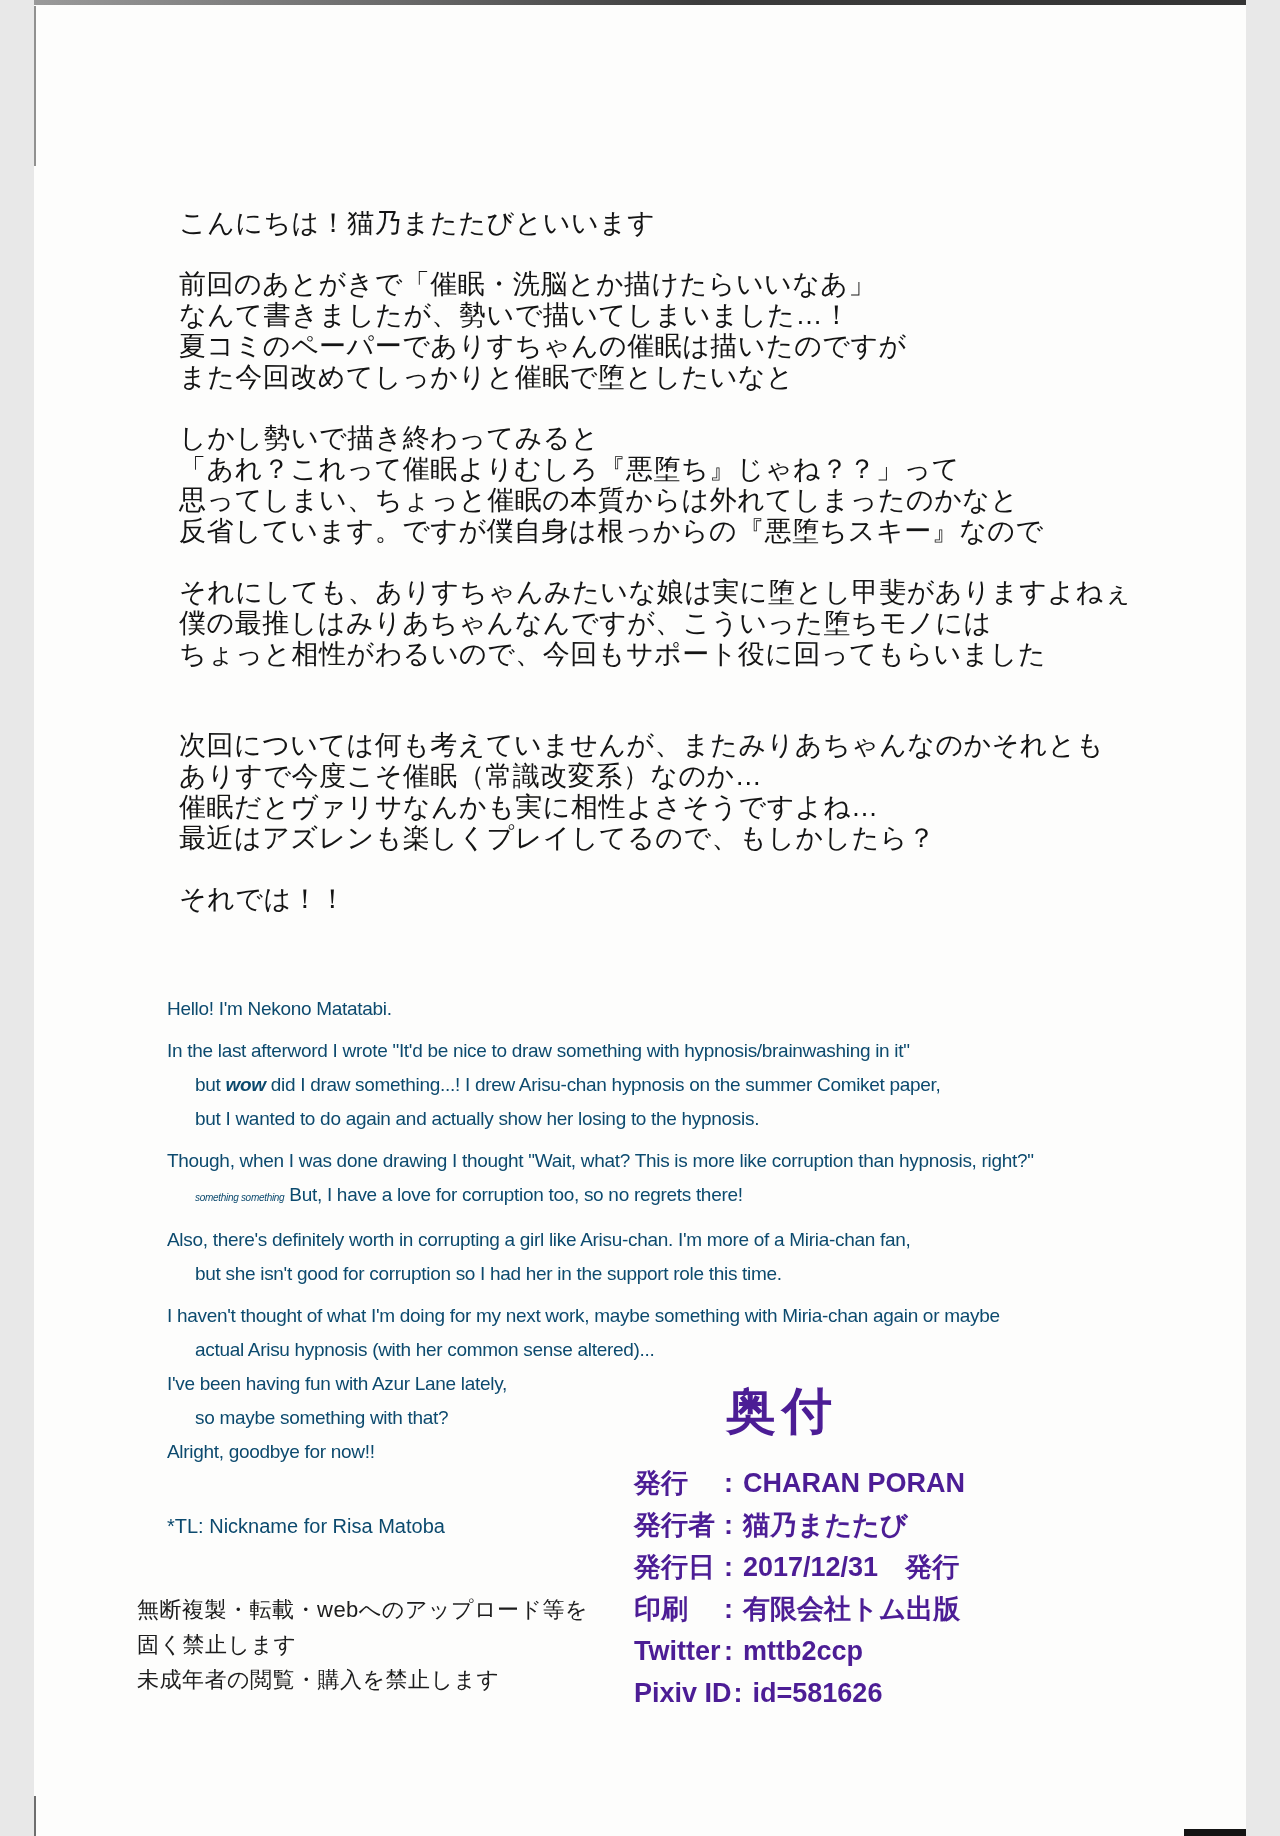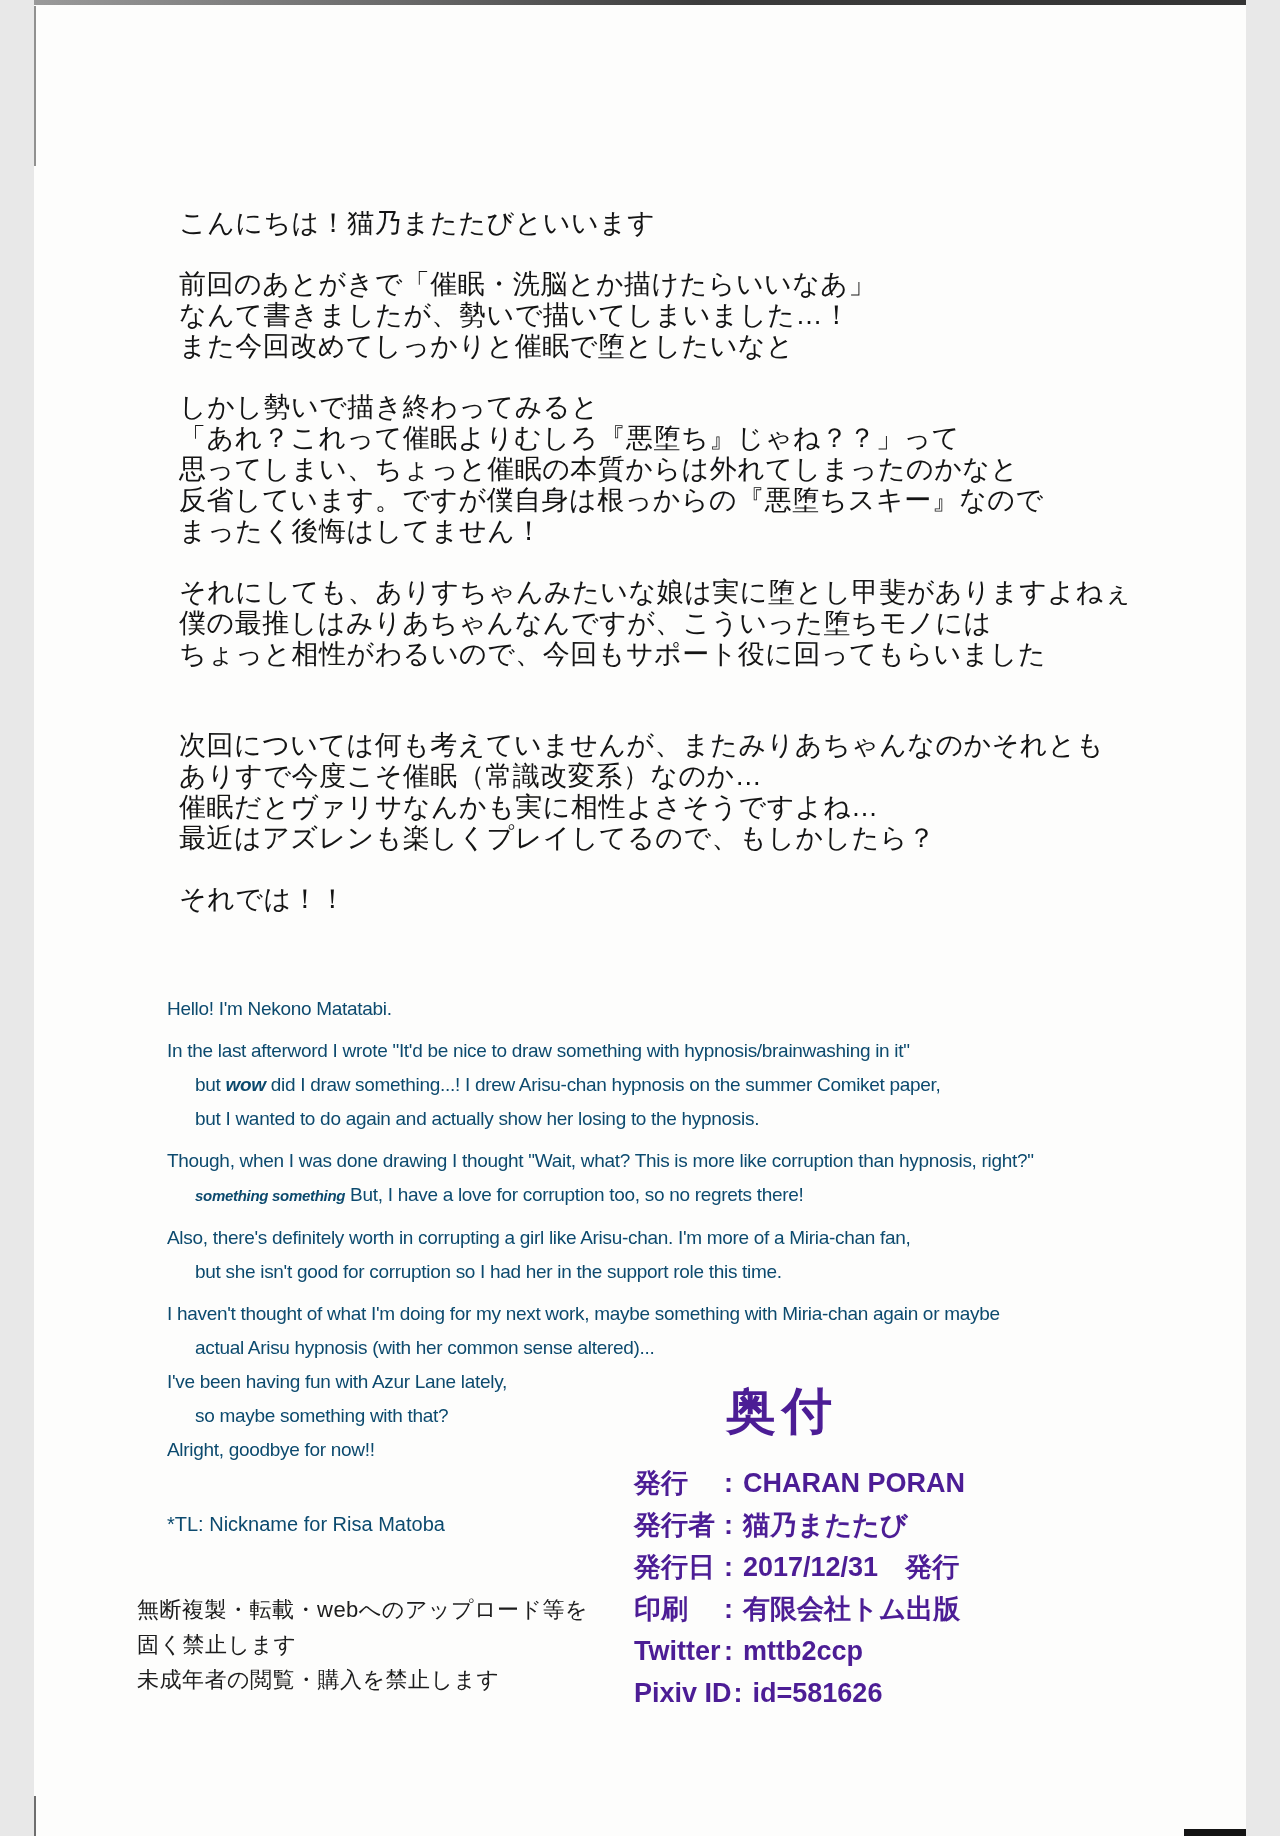--- a/index.html
+++ b/index.html
@@ -44,21 +44,21 @@
     position:absolute; left:133px; top:992px;
     font-size:19px; line-height:34px; letter-spacing:-0.3px;
     color:#0c4a6e;
   }
   .en .para { margin:8px 0 0 0; }
   .en .para.first { margin-top:0; }
   .en .para.closing { margin-top:0; }
   .en .para.tl { margin-top:40px; letter-spacing:0; font-size:20px; }
   .en .ind { padding-left:28px; }
   .en .em-wow { font-style:italic; font-weight:bold; }
-  .en .em-small { font-style:italic; font-size:15px;font-weight:bold; }
+  .en .em-small { font-style:italic; font-size:10px; }
   
   .colophon {
     position:absolute; left:600px; top:1384px; width:296px;
     color:#4c1d95;
   }
   .colophon .title {
     text-align:center; font-size:50px; line-height:54px; font-weight:bold;
     letter-spacing:6px;
   }
   .colophon .rows { margin-top:24px; font-size:27px; line-height:42px; font-weight:600; }
@@ -82,28 +82,28 @@
   <div class="edge-bottom-left"></div>
   <div class="corner-mark"></div>
 
   <section class="jp">
     <div class="para first">
       <div class="line">こんにちは！猫乃またたびといいます</div>
     </div>
     <div class="para">
       <div class="line">前回のあとがきで「催眠・洗脳とか描けたらいいなあ」</div>
       <div class="line">なんて書きましたが、勢いで描いてしまいました…！</div>
+      <div class="line">夏コミのペーパーでありすちゃんの催眠は描いたのですが</div>
       <div class="line">また今回改めてしっかりと催眠で堕としたいなと</div>
     </div>
     <div class="para">
       <div class="line">しかし勢いで描き終わってみると</div>
       <div class="line">「あれ？これって催眠よりむしろ『悪堕ち』じゃね？？」って</div>
       <div class="line">思ってしまい、ちょっと催眠の本質からは外れてしまったのかなと</div>
       <div class="line">反省しています。ですが僕自身は根っからの『悪堕ちスキー』なので</div>
-      <div class="line">まったく後悔はしてません！</div>
     </div>
     <div class="para">
       <div class="line">それにしても、ありすちゃんみたいな娘は実に堕とし甲斐がありますよねぇ</div>
       <div class="line">僕の最推しはみりあちゃんなんですが、こういった堕ちモノには</div>
       <div class="line">ちょっと相性がわるいので、今回もサポート役に回ってもらいました</div>
     </div>
     <div class="para biggap">
       <div class="line">次回については何も考えていませんが、またみりあちゃんなのかそれとも</div>
       <div class="line">ありすで今度こそ催眠（常識改変系）なのか…</div>
       <div class="line">催眠だとヴァリサなんかも実に相性よさそうですよね…</div>

